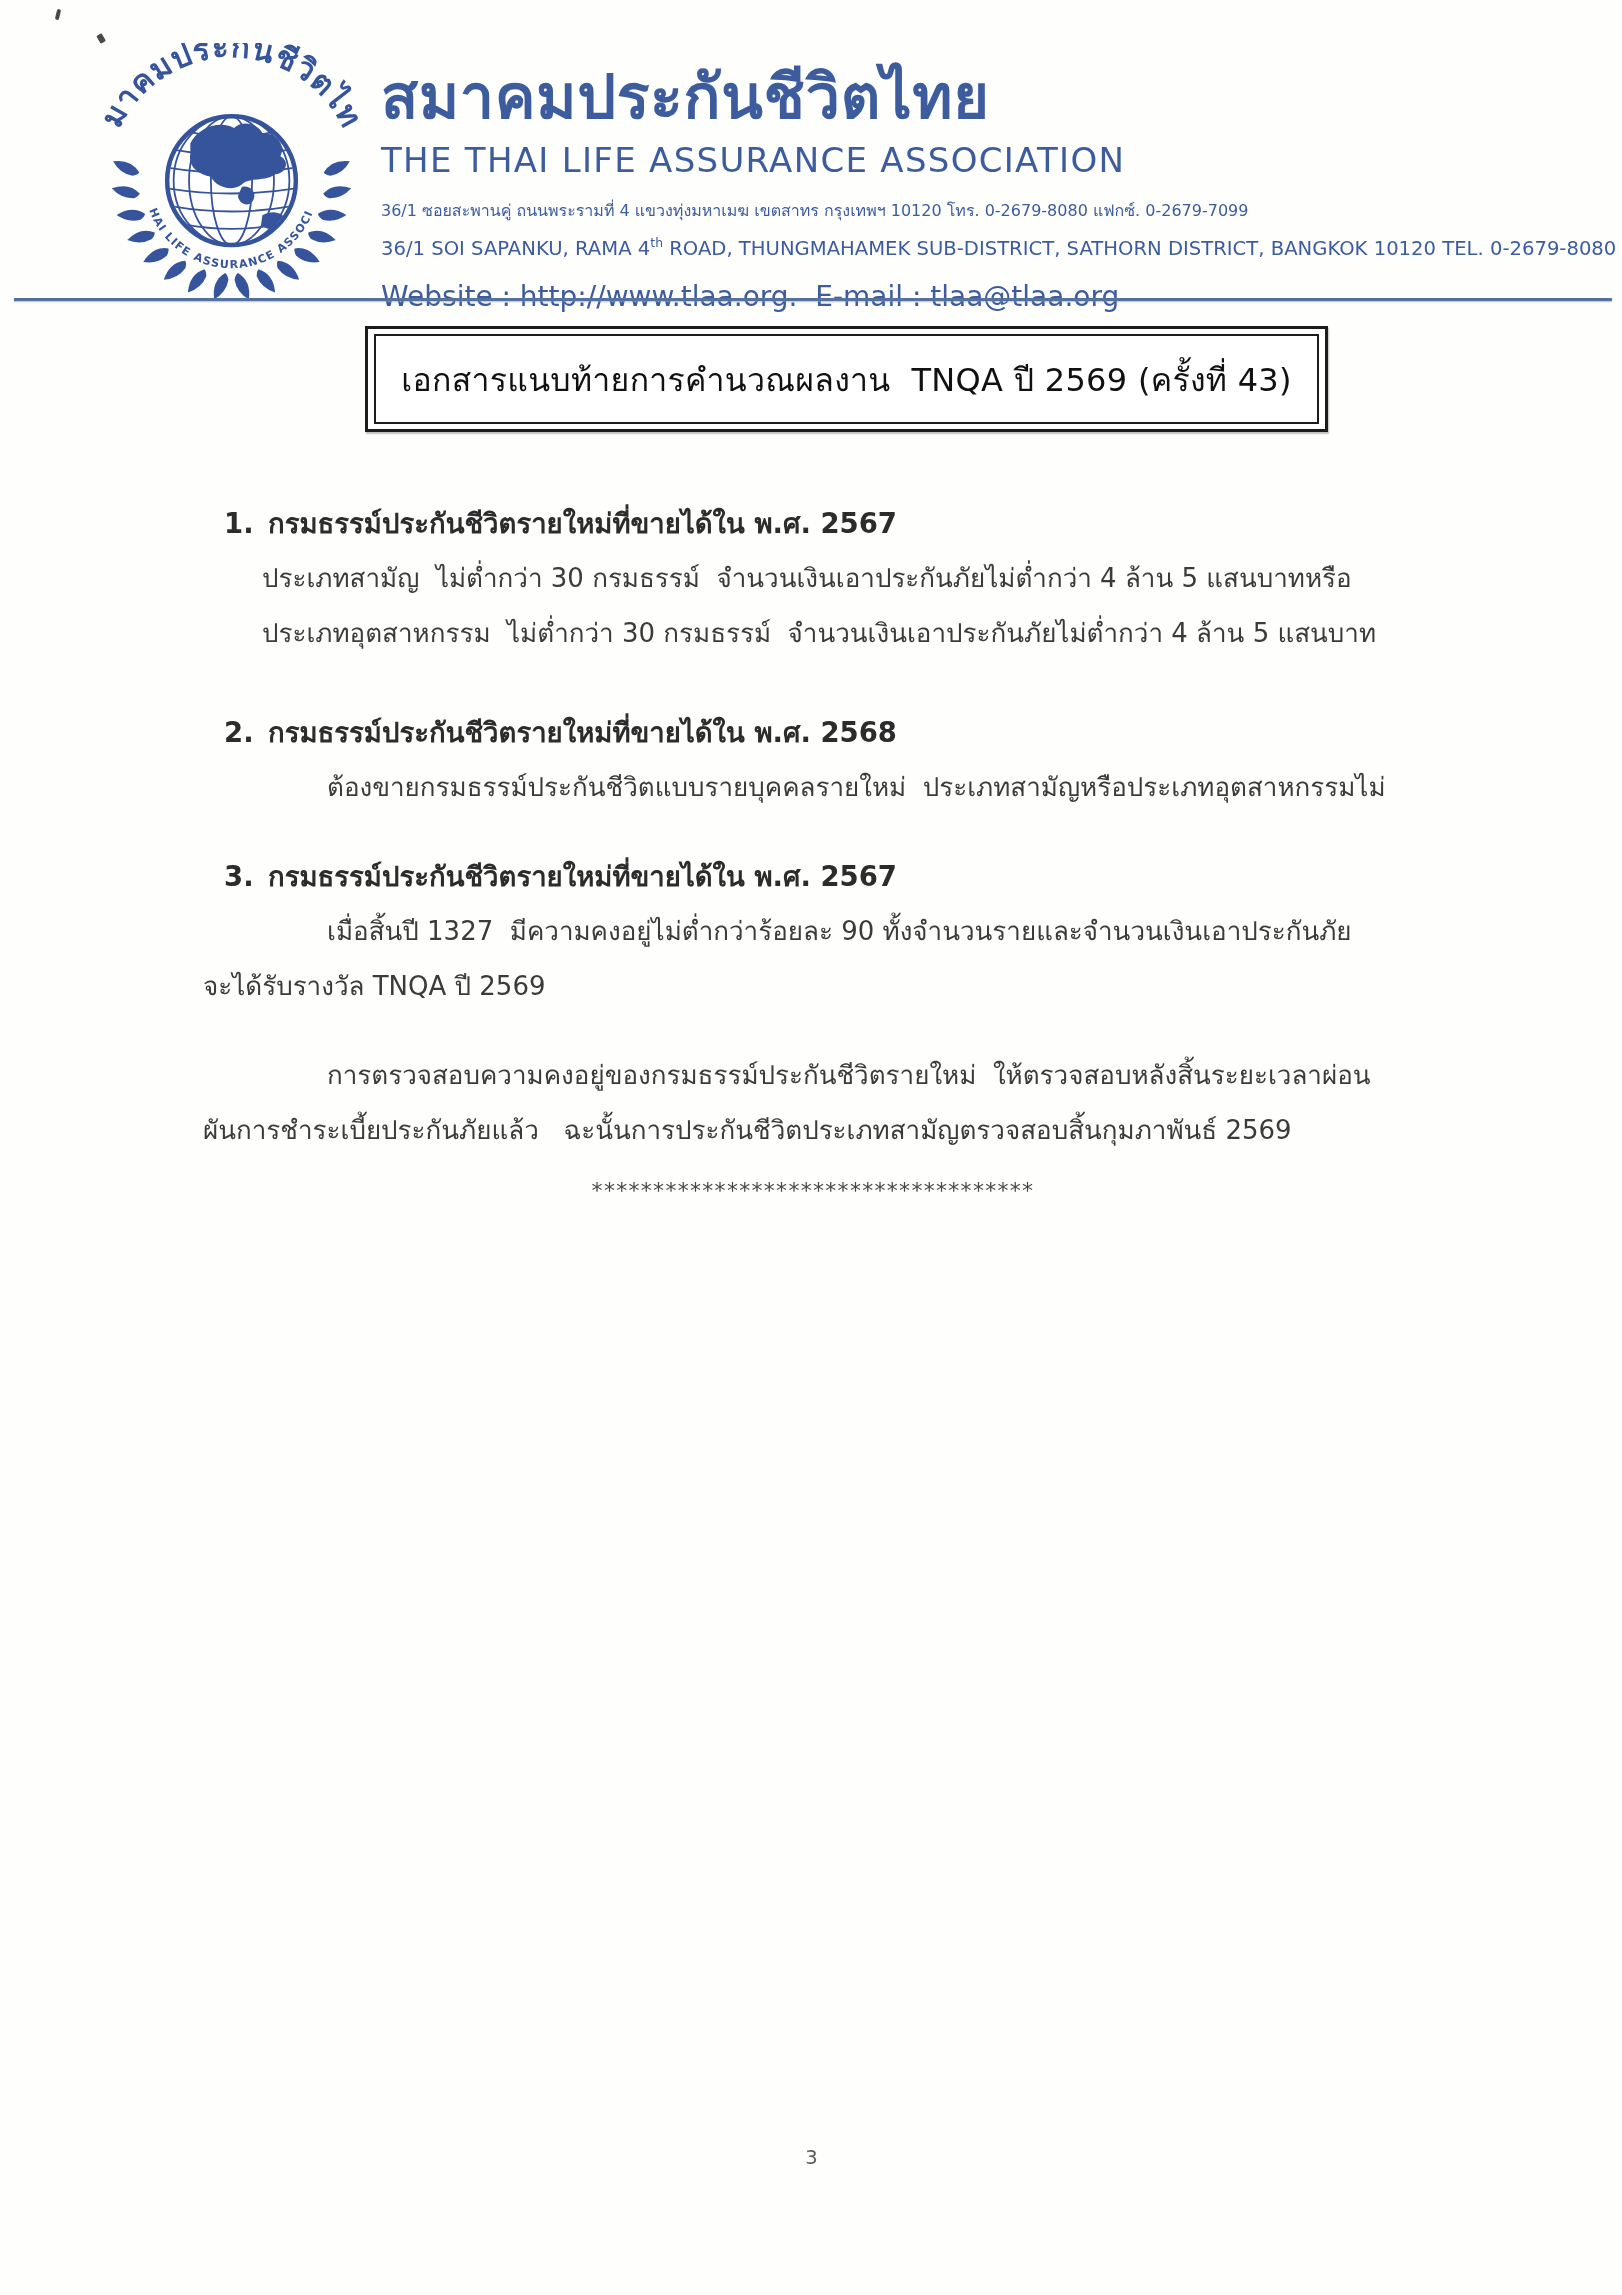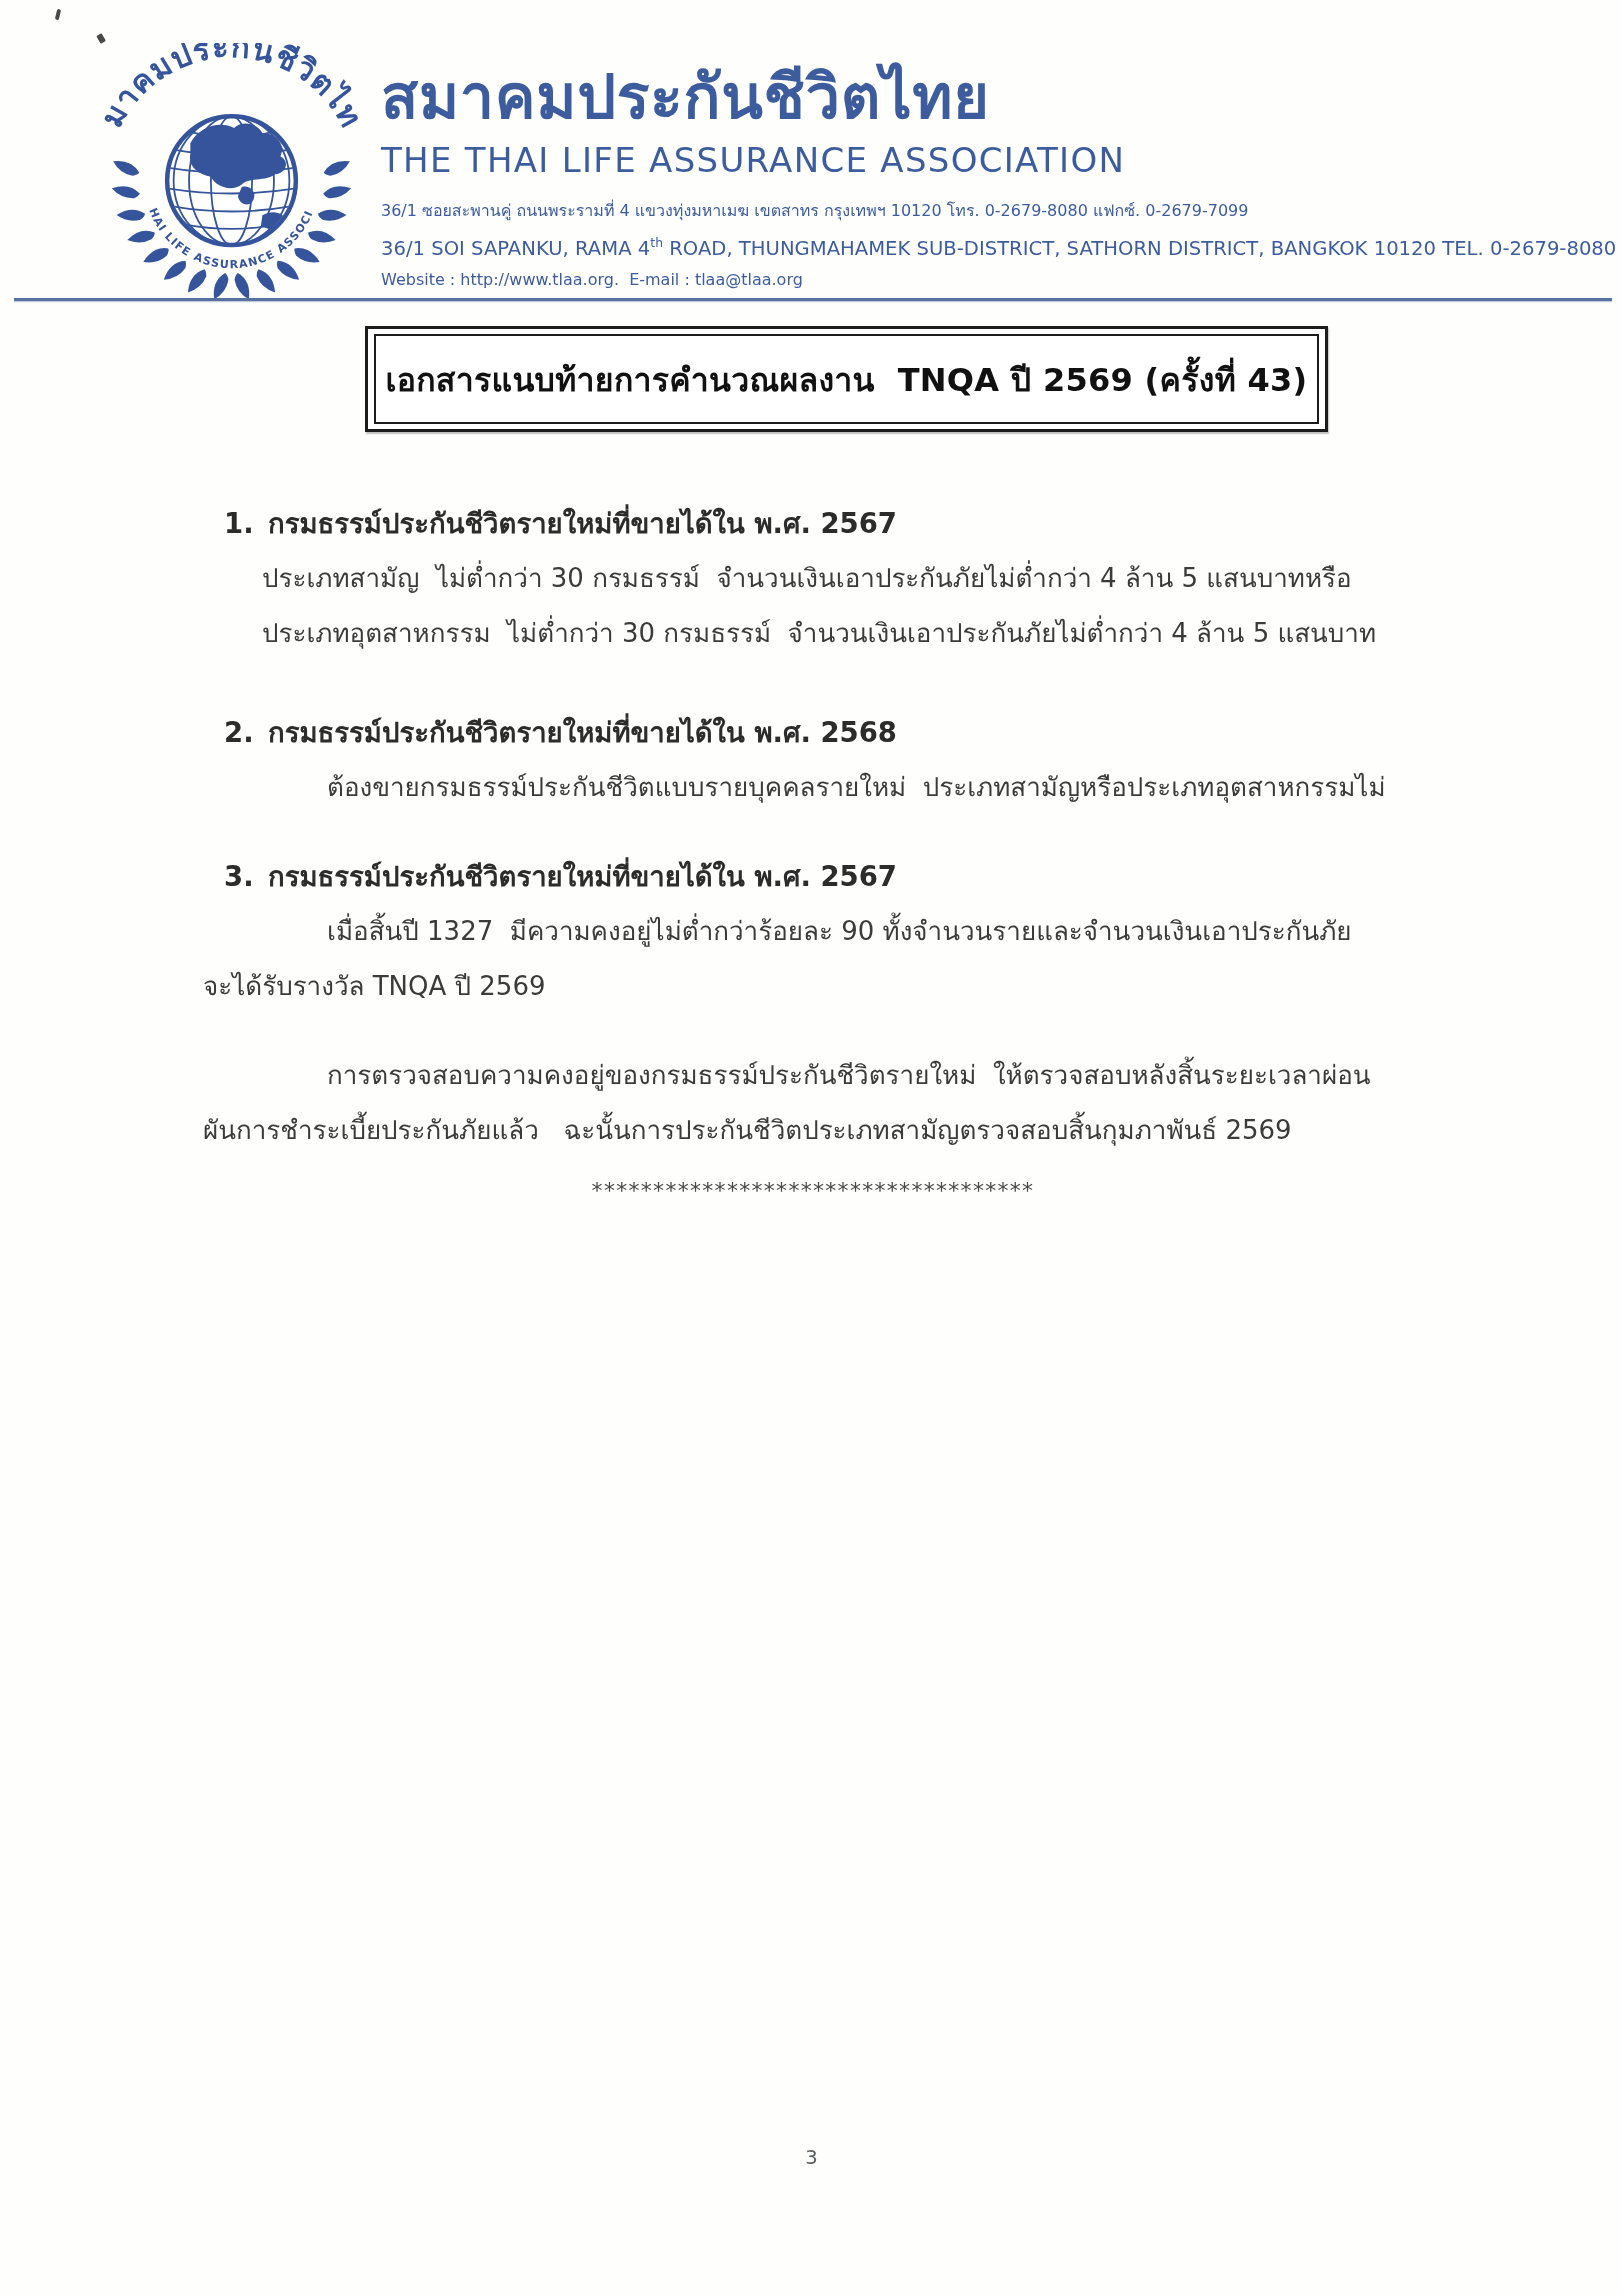--- a/index.html
+++ b/index.html
@@ -10,38 +10,38 @@
   }
 
   
   .logo-wrap { position:absolute; left:90px; top:43px; width:283px; height:283px; }
   .hdr-text { position:absolute; left:381px; top:60px; width:1229px; color:#3c5c9e; }
   .org-thai { font-size:61px; line-height:73px; font-weight:600; letter-spacing:0.7px; white-space:pre; }
   .org-eng  { font-size:34px; line-height:41px; margin-top:6.5px; letter-spacing:1.3px; white-space:pre; }
   .addr-thai { font-size:16px; line-height:29px; margin-top:15.7px; white-space:pre; }
   .addr-eng  { font-size:19.6px; line-height:25px; margin-top:5.2px; white-space:pre; }
   .addr-eng sup { font-size:12.4px; }
-  .website   { font-size:16px; line-height:29px; margin-top:4px; white-space:pre; }
+  .website   { font-size:28px; line-height:29px; margin-top:21px; white-space:pre; }
   .hdr-rule { position:absolute; left:14.4px; top:298px; width:1598px; height:3.3px;
               background:#57719f; box-shadow:0 1.3px 0 rgba(130,150,190,.45); }
 
   .speck { position:absolute; background:#4a4a4a; }
   .speck1 { left:56px; top:9.2px; width:3.9px; height:11px; border-radius:2px; transform:rotate(14deg); }
   .speck2 { left:98px; top:34px; width:5.9px; height:8.5px; border-radius:1.3px; transform:rotate(-30deg); }
 
   
   .title-box {
     position:absolute; left:365px; top:326px; width:963px; height:106px;
     border:3.3px solid #1c1c1c; box-sizing:border-box; padding:5.2px 5.9px;
     background:#fff; box-shadow:1.3px 2px 1.3px rgba(140,140,140,.55);
   }
   .title-inner {
     width:100%; height:100%; box-sizing:border-box; border:2px solid #1c1c1c;
     display:flex; align-items:center; justify-content:center;
-    font-size:32px; font-weight:bold; color:#111; letter-spacing:0.3px; white-space:pre;
+    font-size:32px; font-weight:normal; color:#111; letter-spacing:0.3px; white-space:pre;
   }
 
   
   .body-block { position:absolute; left:203px; top:496px; width:1220px;
                 color:#3b3b3b; font-size:26px; }
   .sec-head { display:flex; gap:14.4px; padding-left:21px; font-weight:bold;
               color:#2c2c2c; font-size:27.5px; line-height:55px; white-space:pre; }
   .bline { line-height:55px; white-space:pre-wrap; }
   .ind-90  { padding-left:59px; }
   .ind-190 { padding-left:124px; }

